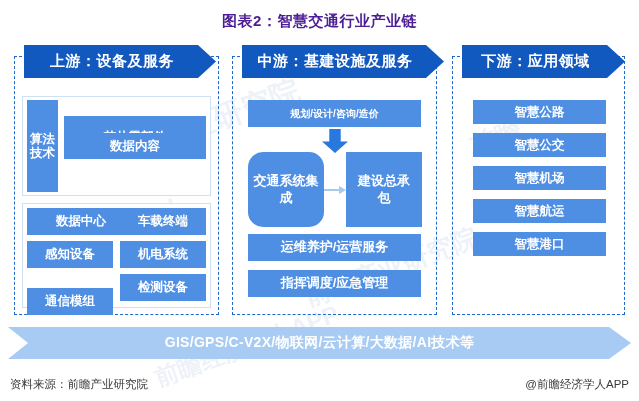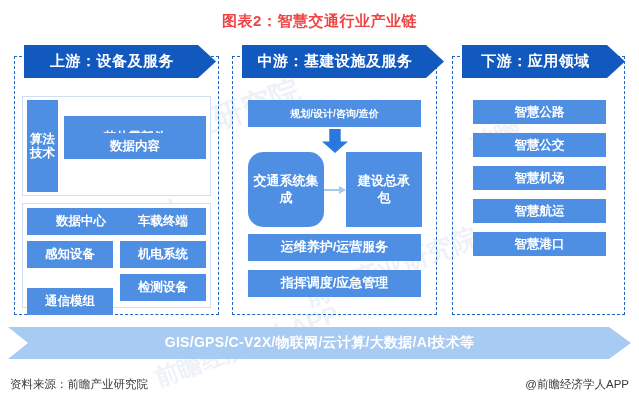--- a/index.html
+++ b/index.html
@@ -8,21 +8,21 @@
     background: #ffffff;
     font-family: "Liberation Sans", "DejaVu Sans", sans-serif;
     overflow: hidden;
   }
   .page { position: relative; width: 639px; height: 401px; background:#fff; }
 
   
   .title {
     position: absolute; top: 12px; left: 0; width: 639px;
     text-align: center;
-    font-size: 15px; font-weight: bold; color: #ef4444;
+    font-size: 15px; font-weight: bold; color: #4c1d95;
     letter-spacing: 0.5px;
     white-space: nowrap;
   }
 
   
   .wm { position:absolute; color: rgba(150,175,210,0.16); font-size: 30px;
         font-weight: bold; transform: rotate(-20deg); white-space: nowrap;
         pointer-events:none; }
   .wm1 { top: 105px; left: 95px; }
   .wm2 { top: 215px; left: 35px; font-size: 26px; }

